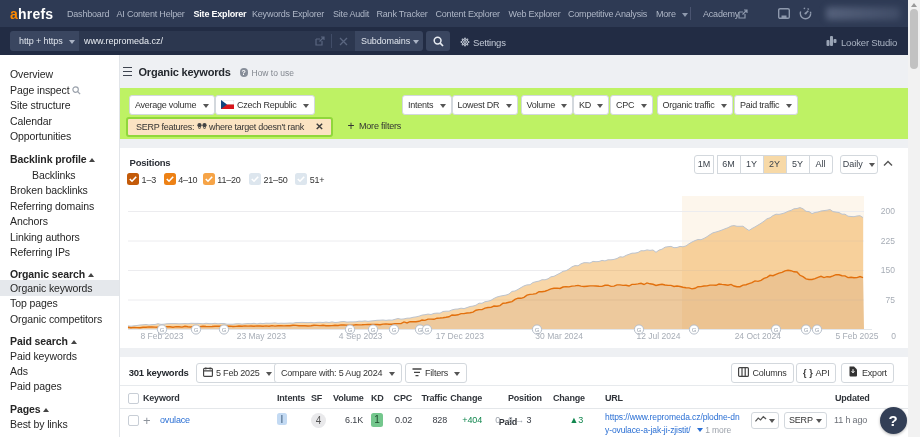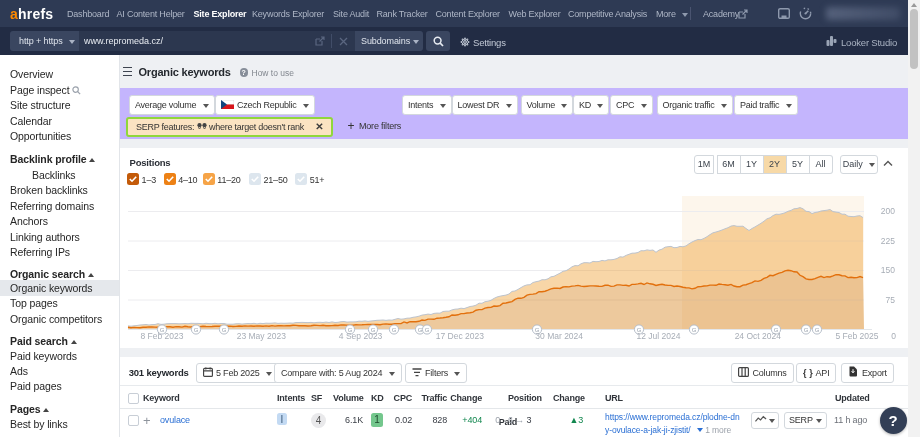--- a/index.html
+++ b/index.html
@@ -30,21 +30,21 @@
 #sidebar { left:0; top:55px; width:120px; height:382px; background:#fff; border-right:1px solid #e2e5e9; font-size:10.5px; letter-spacing:-0.1px; color:#262626; }
 .side-item { position:absolute; left:10px; white-space:nowrap; }
 .side-head { font-weight:bold; }
 .side-active { position:absolute; left:0; width:119px; height:16px; background:#e5e8ec; }
 
 #content { left:120px; top:55px; width:788px; height:382px; background:#eef0f3; }
 #pagehead { position:absolute; left:0; top:0; width:788px; height:33px; background:#eef0f3; }
 #pagehead h1 { position:absolute; left:18.5px; top:11px; font-size:11px; letter-spacing:-0.2px; color:#24282e; }
 .burger { position:absolute; left:2.5px; top:12px; width:9.5px; height:10px; }
 .burger div { height:1.4px; background:#3e4450; margin-bottom:2.4px; }
-#filters { position:absolute; left:0; top:33px; width:788px; height:51px; background:#c4b5fd; }
+#filters { position:absolute; left:0; top:33px; width:788px; height:51px; background:#bef264; }
 .chip { position:absolute; height:20px; background:#fff; border:1px solid #d3d8dd; border-radius:3px; font-size:9px; letter-spacing:-0.25px; color:#333; line-height:18px; padding:0 5px; white-space:nowrap; }
 .chip-hl { background:#fbe3c2; border:2px solid #90d73b; line-height:16px; padding:0 8px; }
 .xx { display:inline-block; font-size:10px; color:#3c3c3c; font-weight:bold; margin-left:9px; }
 
 #chartcard { position:absolute; left:0; top:93px; width:788px; height:200px; background:#fff; }
 #tablecard { position:absolute; left:0; top:302px; width:788px; height:80px; background:#fff; }
 .cktxt { font-size:9px; letter-spacing:-0.2px; color:#333; }
 .rangebtn { position:absolute; top:7px; height:19px; border:1px solid #d3d8dd; background:#fff; font-size:9px; color:#3c434c; text-align:center; line-height:17px; }
 .y-lab { position:absolute; font-size:8.5px; color:#a7adb6; text-align:right; width:22px; }
 .x-lab { position:absolute; font-size:8.5px; color:#a7adb6; white-space:nowrap; }

